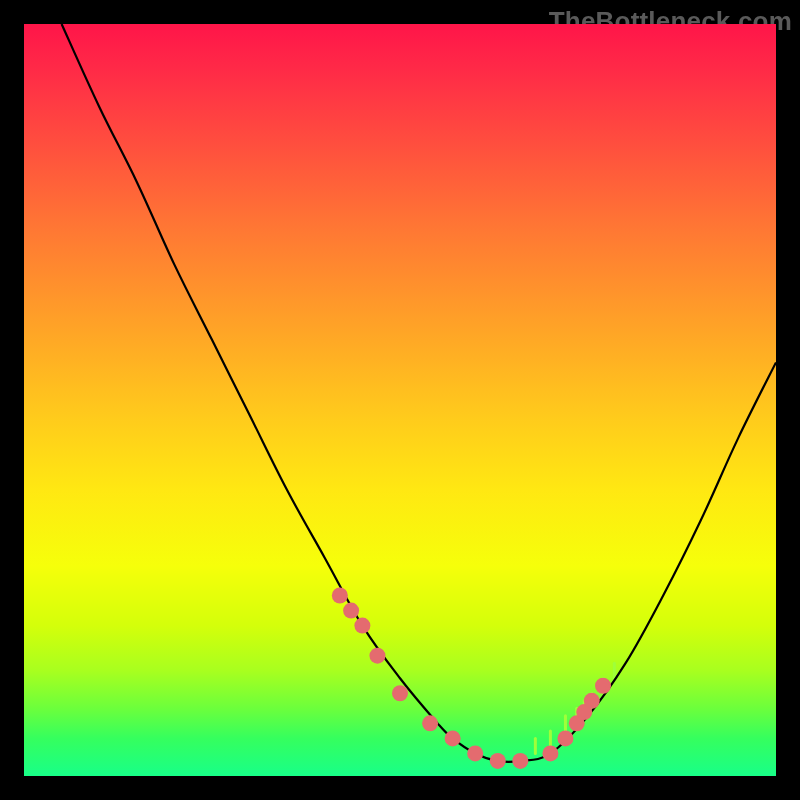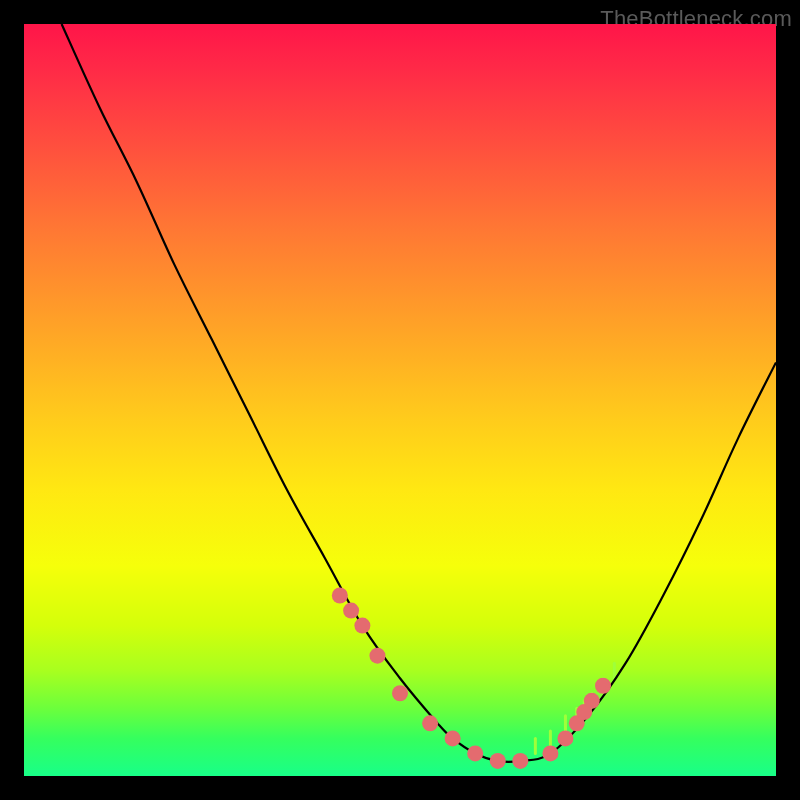--- a/index.html
+++ b/index.html
@@ -38,22 +38,22 @@
       #a8ff1f 86%,
       #6cff3c 91%,
       #35ff5e 95%,
       #18ff88 100%
     );
   }
   .watermark {
     position: absolute;
     top: 6px;
     right: 8px;
-    font-size: 22px;
-    font-weight: 400;
+    font-size: 26px;
+    font-weight: 700;
     color: #5a5a5a;
     letter-spacing: 0.2px;
     user-select: none;
   }
   svg.overlay {
     position: absolute;
     left: 0;
     top: 0;
     width: 752px;
     height: 752px;

